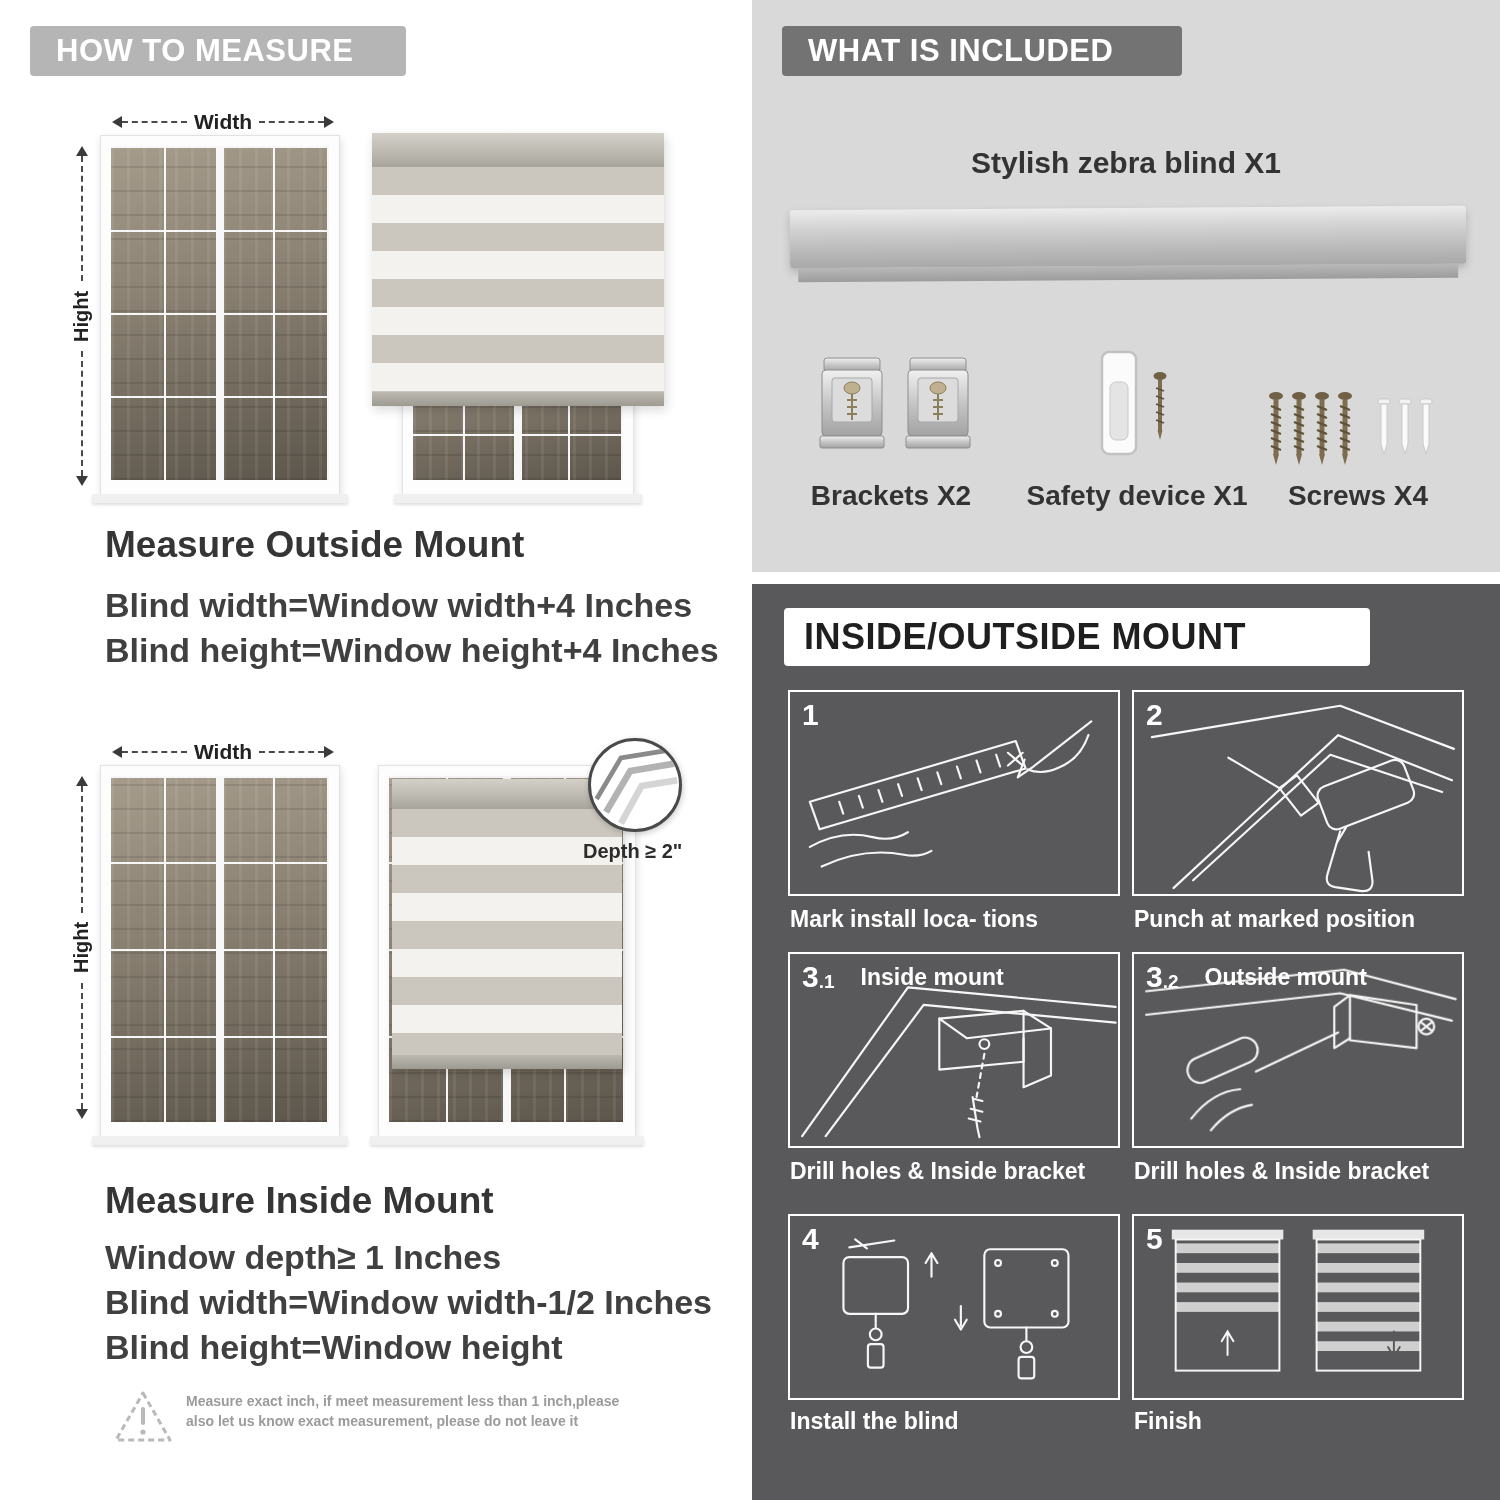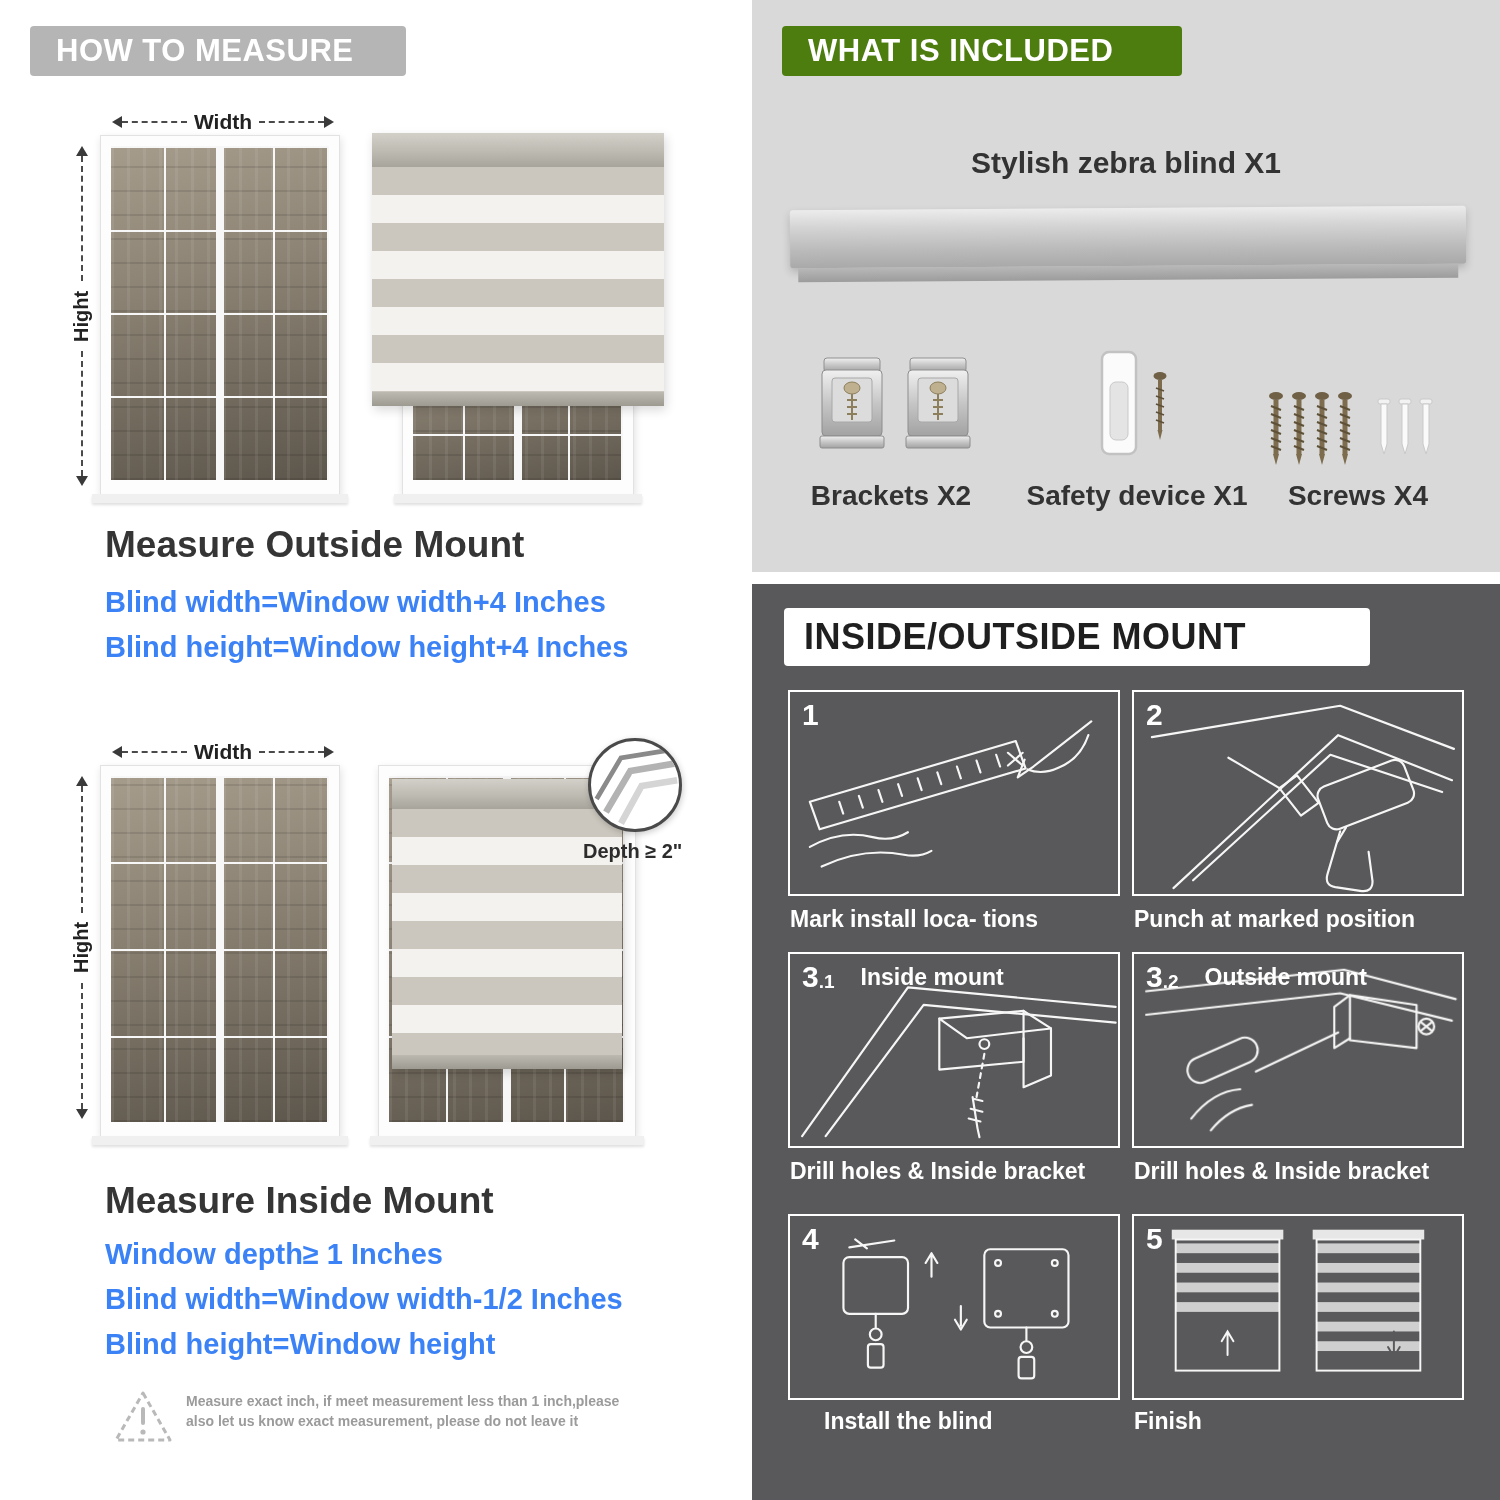--- a/index.html
+++ b/index.html
@@ -3,21 +3,21 @@
 <meta charset="utf-8">
 <style>
   * { margin:0; padding:0; box-sizing:border-box; }
   html,body { background:#fff; }
   body { font-family:"Liberation Sans", sans-serif; }
   .canvas { position:relative; width:1500px; height:1500px; background:#fff; overflow:hidden; }
 
   
   .pill { position:absolute; display:flex; align-items:center; border-radius:4px; font-weight:bold; letter-spacing:0.5px; }
   .pill-left  { left:30px; top:26px; width:376px; height:50px; background:#b5b5b5; color:#fff; font-size:31px; padding-left:26px; }
-  .pill-right { left:782px; top:26px; width:400px; height:50px; background:#4d7c0f; color:#fff; font-size:31px; padding-left:26px; }
+  .pill-right { left:782px; top:26px; width:400px; height:50px; background:#737373; color:#fff; font-size:31px; padding-left:26px; }
   .pill-dark  { left:784px; top:608px; width:586px; height:58px; background:#ffffff; color:#1f1f1f; font-size:36px; padding-left:20px; border-radius:4px; }
 
   
   .window { position:absolute; background:#fdfdfd; border:1px solid #e2e2e2; box-shadow:1px 3px 8px rgba(0,0,0,0.12); }
   .window::after { content:""; position:absolute; left:-9px; right:-9px; bottom:-9px; height:9px; background:#f0f0f0; box-shadow:0 2px 3px rgba(0,0,0,0.12); }
   .panes { position:absolute; left:10px; right:10px; top:10px; bottom:14px;
     background:
       linear-gradient(90deg, transparent 0, transparent calc(50% - 4px), #f7f7f7 calc(50% - 4px), #f7f7f7 calc(50% + 4px), transparent calc(50% + 4px)),
       repeating-linear-gradient(90deg, transparent 0, transparent calc(25% - 2px), #f7f7f7 calc(25% - 2px), #f7f7f7 25%),
       repeating-linear-gradient(0deg, transparent 0, transparent calc(25% - 2px), #f7f7f7 calc(25% - 2px), #f7f7f7 25%),
@@ -40,21 +40,21 @@
   .tu { width:0; height:0; border:6px solid transparent; border-bottom:10px solid #3a3a3a; }
   .td { width:0; height:0; border:6px solid transparent; border-top:10px solid #3a3a3a; }
   .dh { flex:1; height:0; border-top:2px dashed #4a4a4a; }
   .dv { flex:1; width:0; border-left:2px dashed #4a4a4a; }
   .albl { font-size:21px; font-weight:bold; color:#222; padding:0 7px; white-space:nowrap; }
   .vlbl { height:70px; display:flex; align-items:center; justify-content:center; overflow:visible; }
   .vlbl .rot { transform:rotate(-90deg); white-space:nowrap; font-size:20px; font-weight:bold; color:#222; }
 
   
   .h-title { position:absolute; font-size:37px; font-weight:bold; color:#353535; }
-  .formula { position:absolute; font-size:29px; font-weight:bold; color:#3b82f6; }
+  .formula { position:absolute; font-size:34px; font-weight:bold; color:#404040; }
   .warn-text { position:absolute; left:186px; top:1392px; width:452px; font-size:14px; font-weight:bold; color:#9b9b9b; line-height:1.4; }
 
   
   .sec-light { position:absolute; left:752px; top:0; width:748px; height:572px; background:#d9d9d9; }
   .blind-label { position:absolute; left:752px; top:146px; width:748px; text-align:center; font-size:30px; font-weight:bold; color:#333; }
   .headrail-img { position:absolute; left:790px; top:208px; width:676px; height:58px; border-radius:3px;
     background:linear-gradient(180deg,#ececec 0%, #d4d4d4 30%, #bababb 70%, #a9a9aa 100%);
     box-shadow:0 4px 8px rgba(0,0,0,0.18); transform:rotate(-0.4deg); }
   .headrail-img::after { content:""; position:absolute; left:8px; right:8px; top:100%; height:14px;
     background:linear-gradient(180deg,#b8b8b9,#9c9c9d); }
@@ -362,21 +362,21 @@
         <path d="M239 114 v13"></path>
           <circle cx="239" cy="134" r="6"></circle>
           <rect x="231" y="144" width="16" height="22" rx="3"></rect>
         <path d="M172 92 v20 M166 106 l6 10 l6 -10"></path>
       </g>
     </svg>
     <div class="stepnum">
         <span>4</span>
       </div>
   </div>
-  <div class="cap" style="left:824px; top:1408px;">Install the blind</div>
+  <div class="cap" style="left:790px; top:1408px;">Install the blind</div>
 
   <div class="panel" style="left:1132px; top:1214px; height:186px;">
     <svg viewBox="0 0 330 186">
       <g stroke="#fff" stroke-width="2" fill="none" stroke-linecap="round" opacity="0.95">
         <rect x="36" y="14" width="114" height="10" fill="rgba(255,255,255,0.9)" stroke="none"></rect>
         <rect x="40" y="24" width="106" height="134"></rect>
         <g fill="rgba(255,255,255,0.75)" stroke="none">
           <rect x="40" y="28" width="106" height="10"></rect>
             <rect x="40" y="48" width="106" height="10"></rect>
           <rect x="40" y="68" width="106" height="10"></rect>

